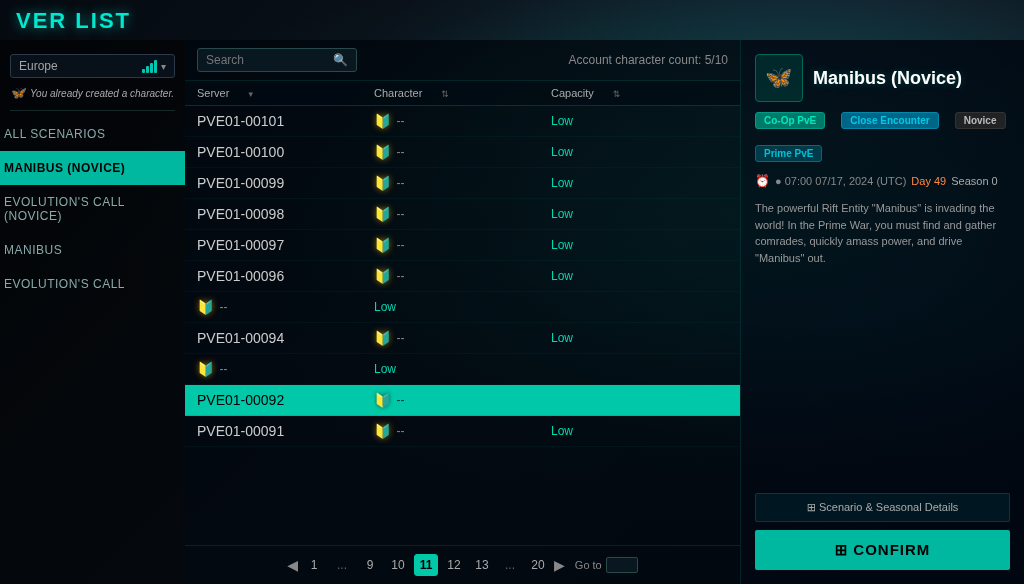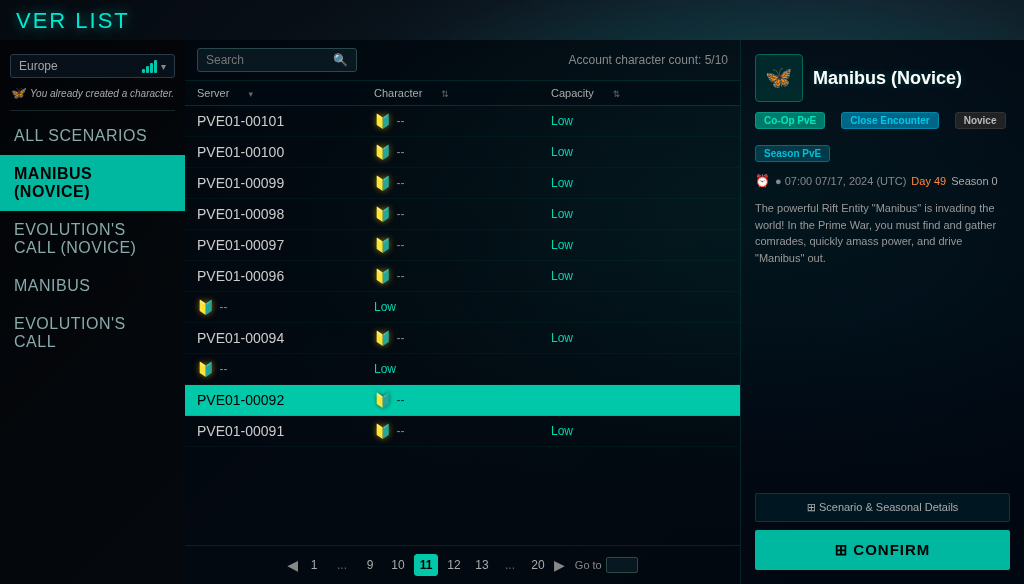--- a/index.html
+++ b/index.html
@@ -29,21 +29,21 @@
                   radial-gradient(ellipse at 85% 55%, rgba(0,150,200,0.1) 0%, transparent 35%);
       z-index: 0;
     }
 
     
     .page-title {
       position: absolute;
       top: 8px;
       left: 16px;
       font-size: 22px;
-      font-weight: normal;
+      font-weight: bold;
       color: #00e8d0;
       letter-spacing: 2px;
       text-transform: uppercase;
       z-index: 10;
       text-shadow: 0 0 12px rgba(0,220,200,0.6);
     }
 
     
     .sidebar {
       position: absolute;
@@ -103,22 +103,22 @@
       font-size: 12px;
     }
 
     .sidebar-divider {
       height: 1px;
       background: rgba(100,180,160,0.2);
       margin: 0 10px 6px;
     }
 
     .sidebar-item {
-      padding: 10px 14px;
-      font-size: 16px;
+      padding: 10px 4px;
+      font-size: 12px;
       color: #88aaaa;
       cursor: pointer;
       letter-spacing: 0.5px;
       transition: background 0.15s;
     }
     .sidebar-item.active {
       background: #00b8a0;
       color: #000;
       font-weight: bold;
     }
@@ -588,21 +588,21 @@
     <div class="scenario-icon">
       <span>🦋</span>
     </div>
     <div class="scenario-title">Manibus (Novice)</div>
   </div>
 
   <div class="tags">
     <span class="tag tag-coop">Co-Op PvE</span>
     <span class="tag tag-encounter">Close Encounter</span>
     <span class="tag tag-novice">Novice</span>
-    <span class="tag tag-chill">Season PvE</span>
+    <span class="tag tag-chill">Prime PvE</span>
   </div>
 
   <div class="time-info">
     <span class="clock-icon">⏰</span>
     <span>● 07:00 07/17, 2024 (UTC)</span>
     <span class="day-label">Day 49</span>
     <span class="season-label">Season 0</span>
   </div>
 
   <div class="scenario-desc">The powerful Rift Entity "Manibus" is invading the world! In the Prime War, you must find and gather comrades, quickly amass power, and drive "Manibus" out.</div>

